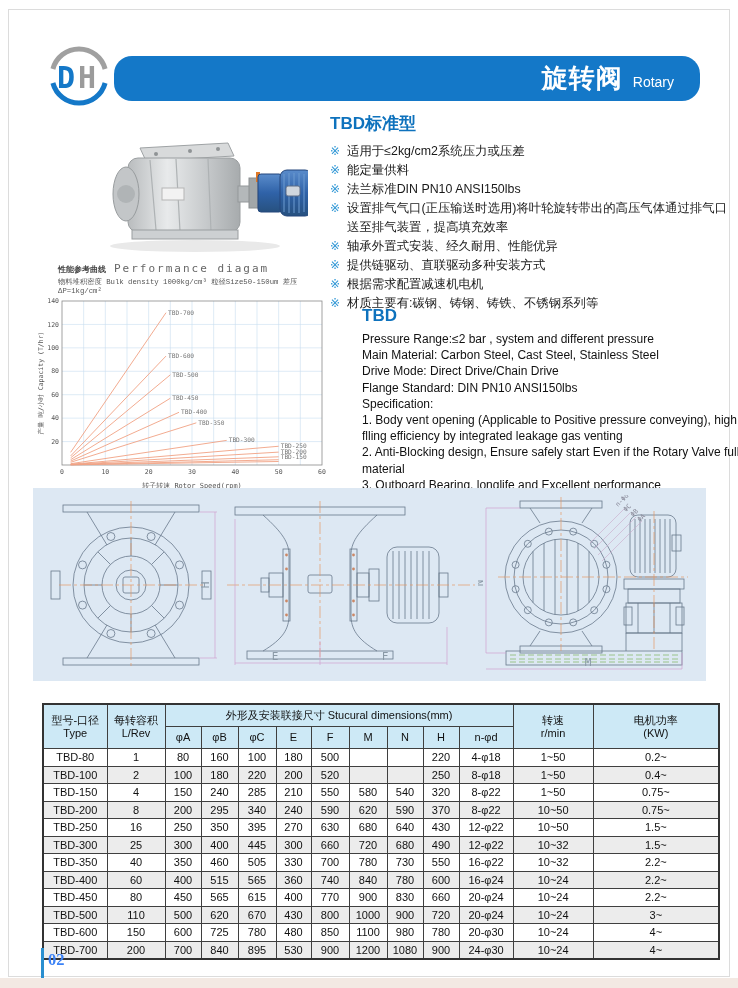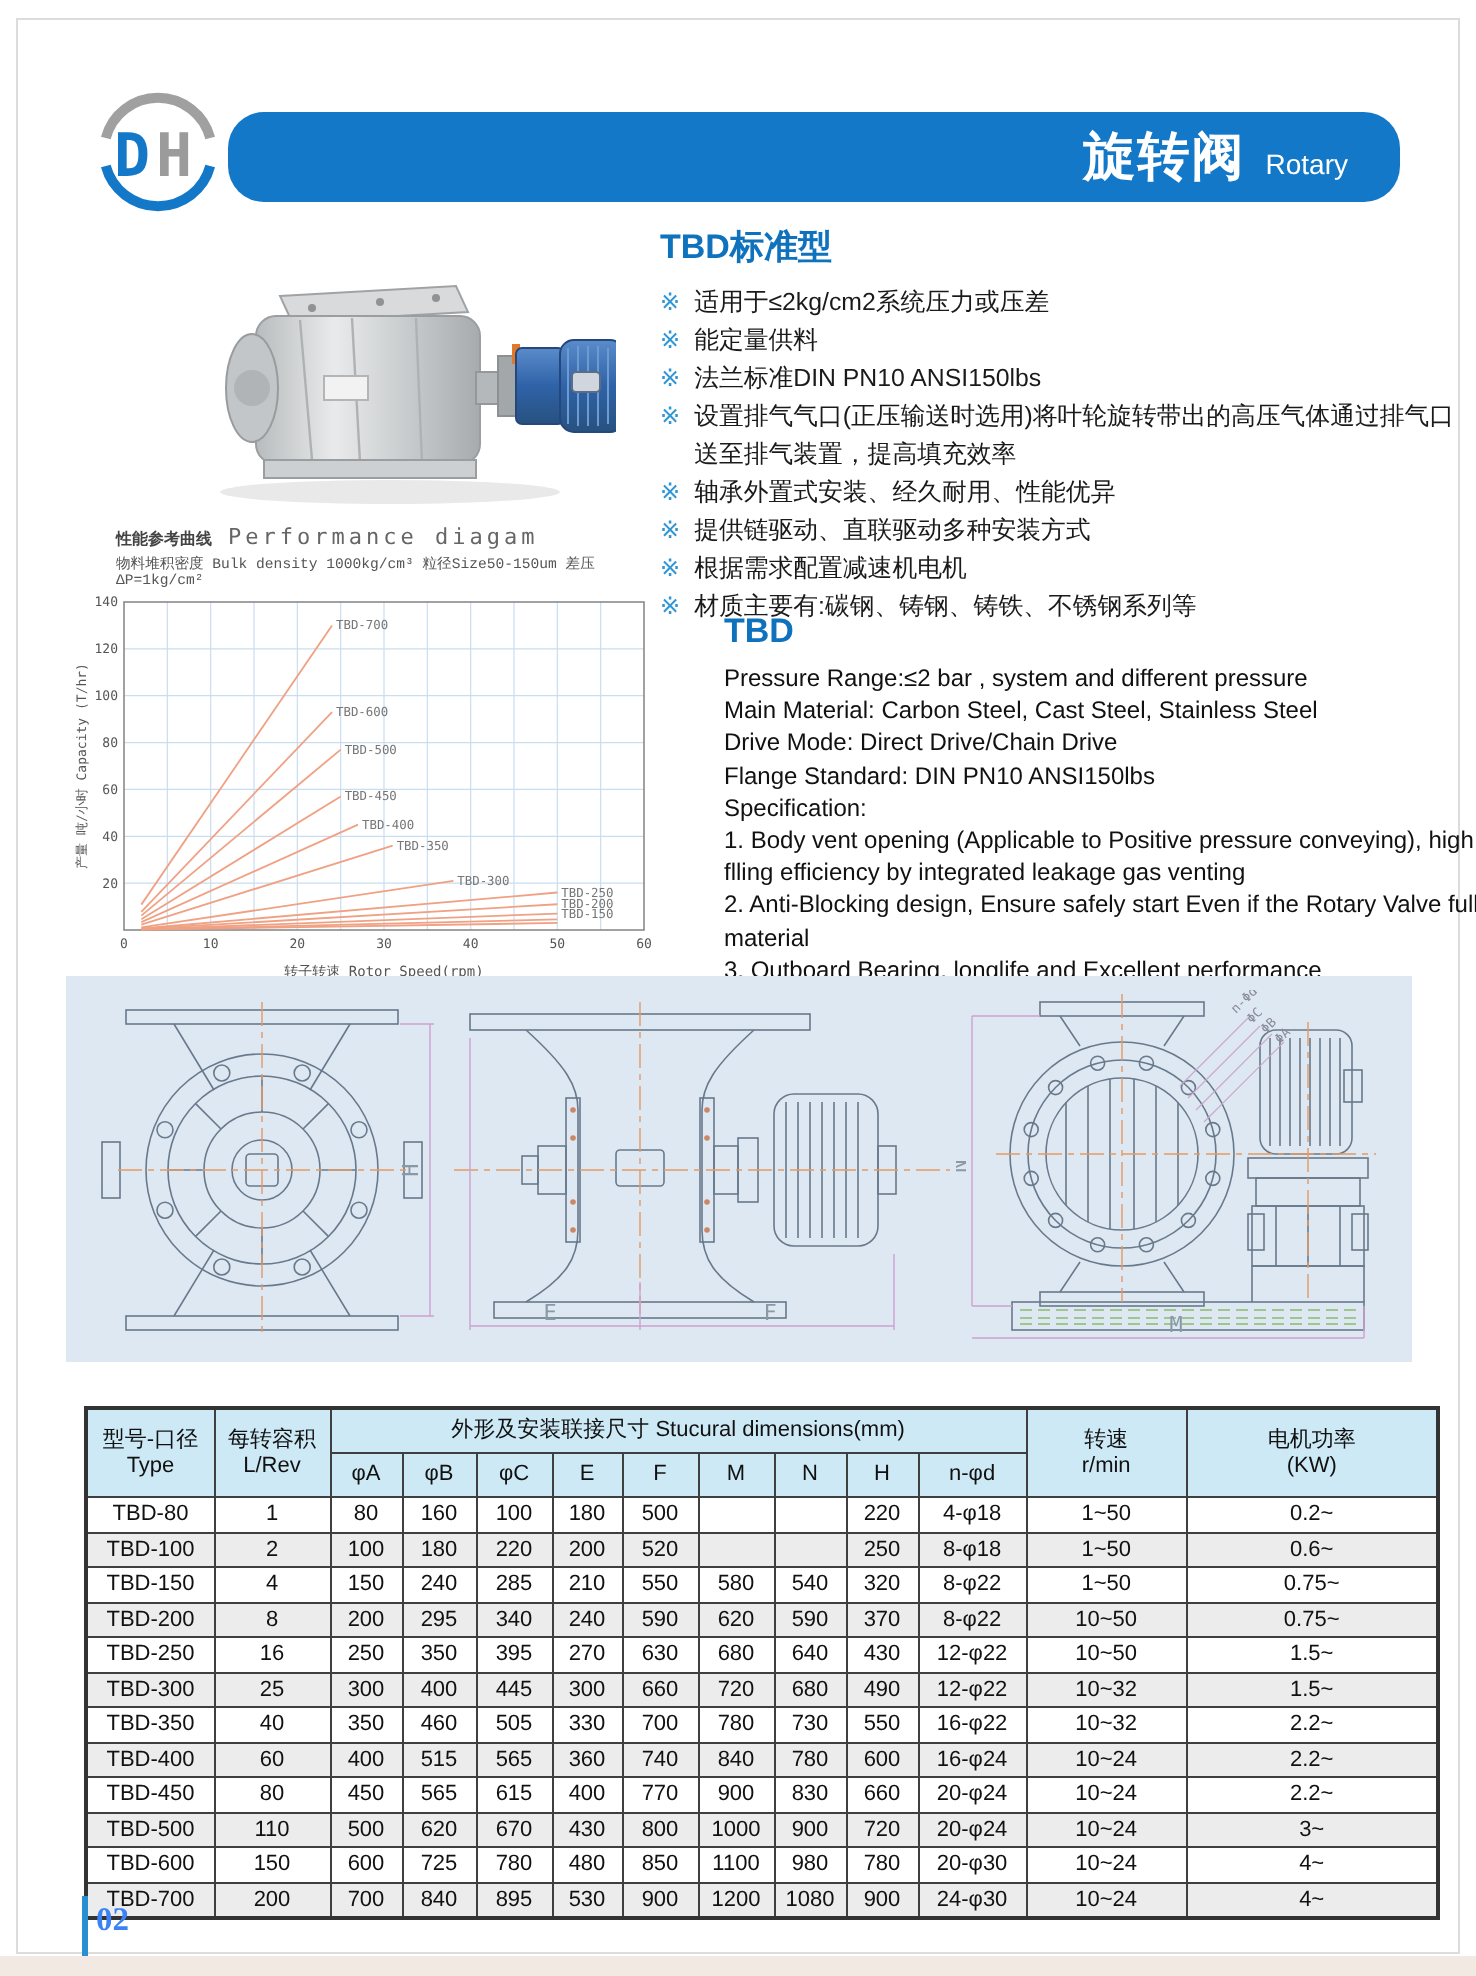--- a/index.html
+++ b/index.html
@@ -417,21 +417,21 @@
           <td>100</td>
           <td>180</td>
           <td>220</td>
           <td>200</td>
           <td>520</td>
           <td></td>
           <td></td>
           <td>250</td>
           <td>8-φ18</td>
           <td>1~50</td>
-          <td>0.6~</td>
+          <td>0.4~</td>
         </tr>
         <tr>
           <td>TBD-150</td>
           <td>4</td>
           <td>150</td>
           <td>240</td>
           <td>285</td>
           <td>210</td>
           <td>550</td>
           <td>580</td>

